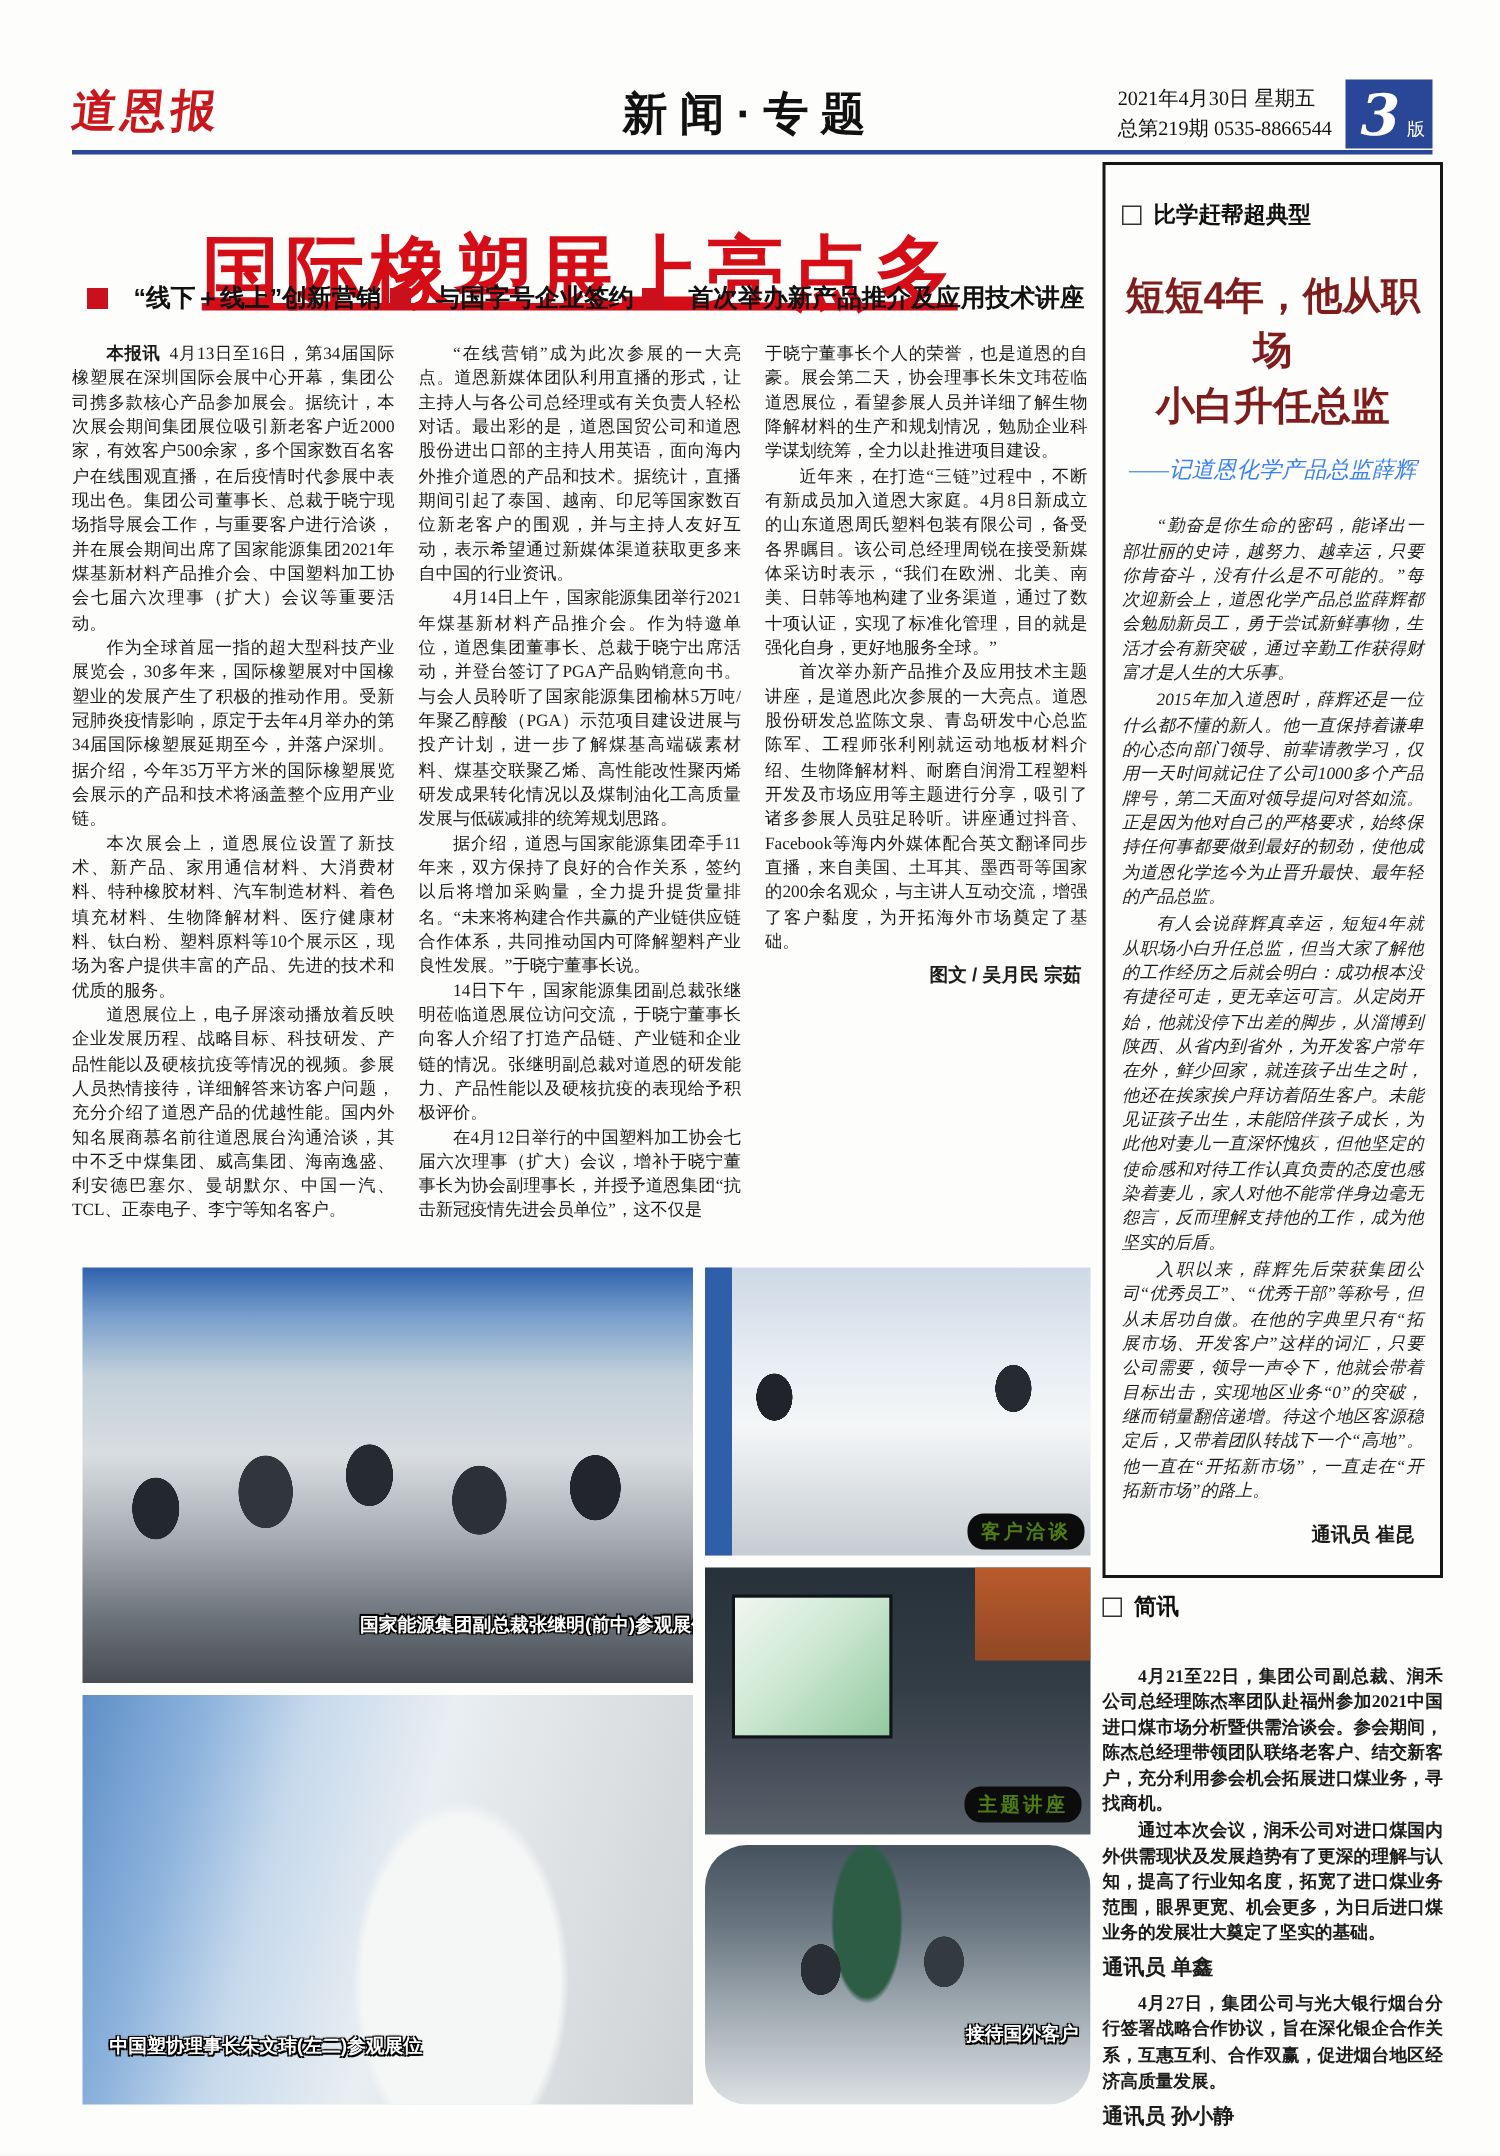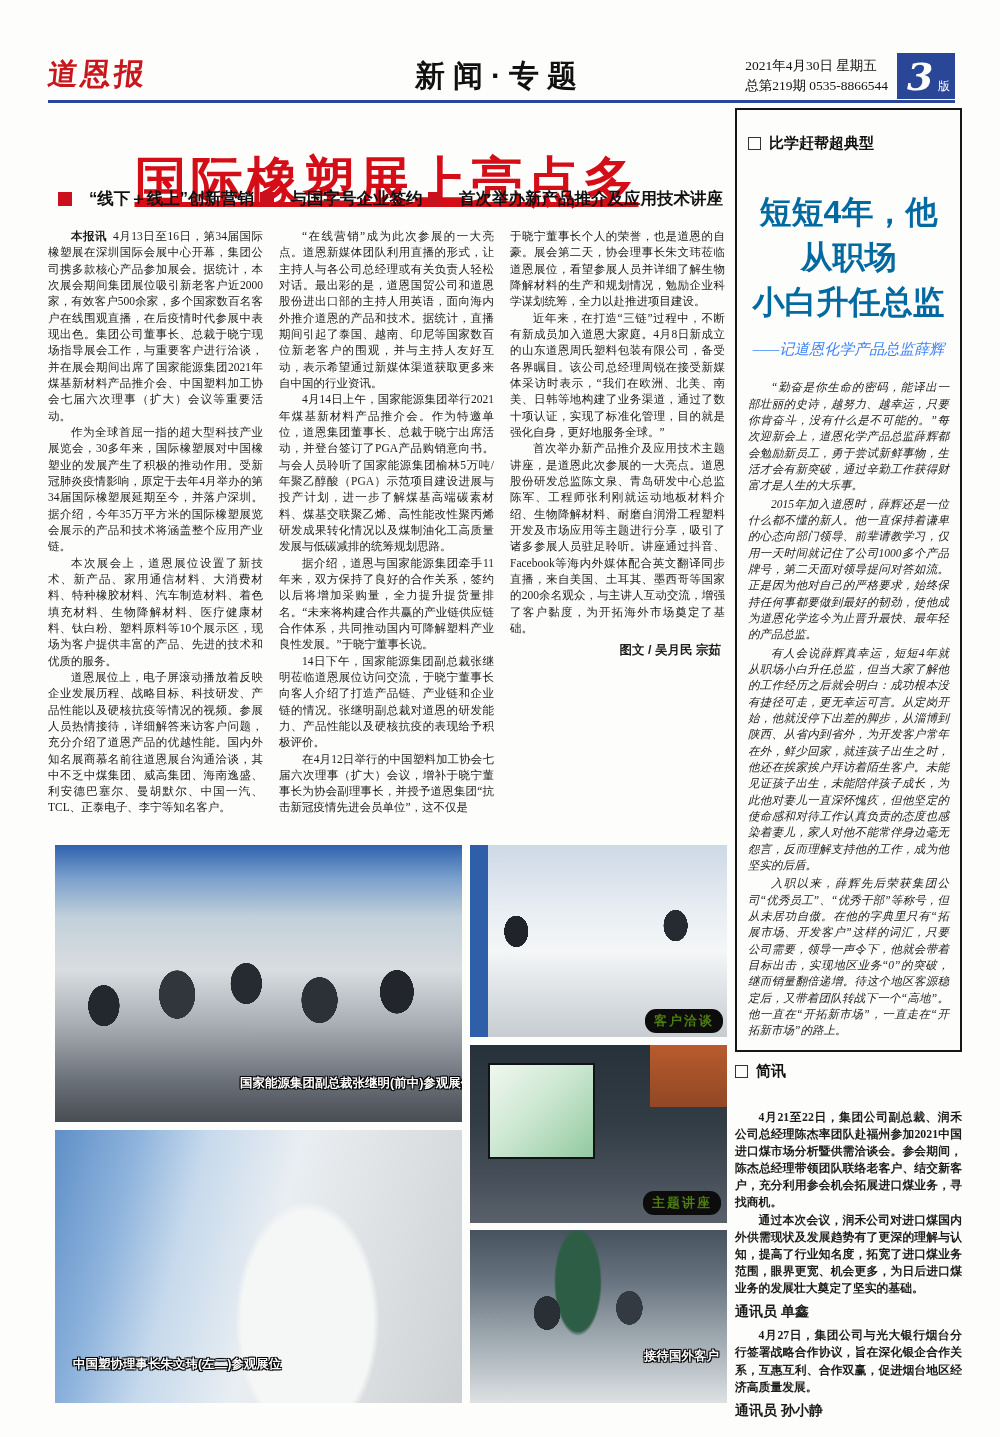--- a/index.html
+++ b/index.html
@@ -55,29 +55,29 @@
       background:linear-gradient(135deg,#f0f7ef 0%,#cde8d2 45%,#92c9a0 100%);border:2px solid #101418;}
   .photo3 .wall{position:absolute;right:0;top:0;width:30%;height:35%;
       background:linear-gradient(180deg,#d2622a,#a34a20);opacity:.85;}
   .photo4{left:55px;top:1130px;width:407px;height:273px;background-image:
       radial-gradient(ellipse 120px 200px at 62% 70%,#f5f6f6 0 55%,transparent 60%),
       linear-gradient(105deg,#5e8fc7 0%,#8fb4dd 18%,#c6d9ec 32%,#e9eef2 52%,#dfe2e4 72%,#cdd1d4 100%);}
   .photo5{left:470px;top:1230px;width:257px;height:173px;background-image:
       radial-gradient(ellipse 22px 28px at 30% 48%,#2a2f36 0 60%,transparent 61%),
       radial-gradient(ellipse 22px 28px at 62% 45%,#343a41 0 60%,transparent 61%),
       radial-gradient(ellipse 40px 90px at 42% 30%,#2e5d46 0 55%,transparent 60%),
-      linear-gradient(180deg,#46525e 0%,#68747f 30%,#97a2aa 58%,#c3cacf 85%,#dde1e3 100%);}
+      linear-gradient(180deg,#46525e 0%,#68747f 30%,#97a2aa 58%,#c3cacf 85%,#dde1e3 100%); border-radius: 28px;}
   
   .feature{position:absolute;left:735px;top:108px;width:227px;height:944px;border:2px solid #161616;
         box-sizing:border-box;padding:24px 11px;overflow:hidden;}
   .kicker{display:flex;align-items:center;font-family:"Liberation Sans",sans-serif;font-weight:bold;
         font-size:15px;color:#111;}
   .hollow-sq{display:inline-block;width:11px;height:11px;border:1.6px solid #333;margin-right:8px;flex:0 0 auto;}
-  .feature-title{margin-top:37px;text-align:center;font-family:"Liberation Sans",sans-serif;font-weight:bold;
-        font-size:32px;line-height:1.4;color:#0369a1;}
+  .feature-title{margin-top:26px;text-align:center;font-family:"Liberation Sans",sans-serif;font-weight:bold;
+        font-size:26px;line-height:1.4;color:#7f1d1d;}
   .feature-sub{margin-top:16px;text-align:center;font-size:15px;font-style:italic;color:#3b82f6;}
   .feature-body{margin-top:20px;font-size:11.5px;line-height:1.42;text-align:justify;font-style:italic;}
   .feature-body .para{margin:0 0 2px;}
   .feature-byline{margin-top:12px;text-align:right;font-family:"Liberation Sans",sans-serif;font-weight:bold;
         font-size:13px;padding-right:6px;font-style:normal;}
   
   .briefs{position:absolute;left:735px;top:1062px;width:227px;}
   .briefs-body{margin-top:28px;font-size:11.8px;line-height:1.45;text-align:justify;font-weight:600;}
   .briefs-body .para{margin:0;}
   .brief-byline{margin:4px 0 6px;text-align:left;font-family:"Liberation Sans",sans-serif;font-weight:bold;

